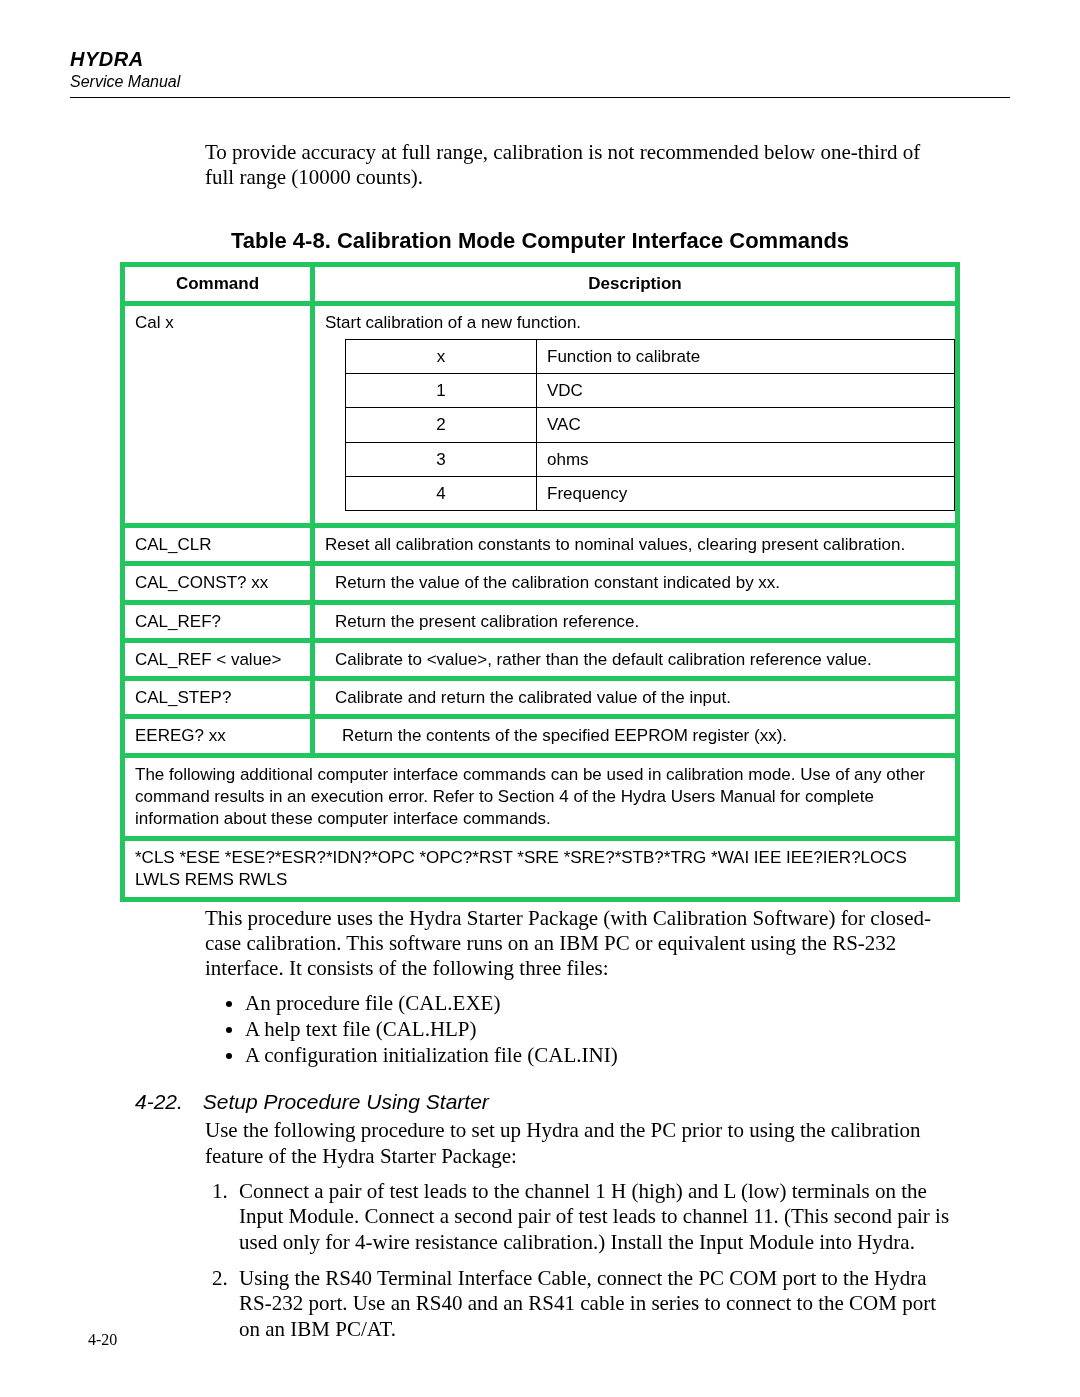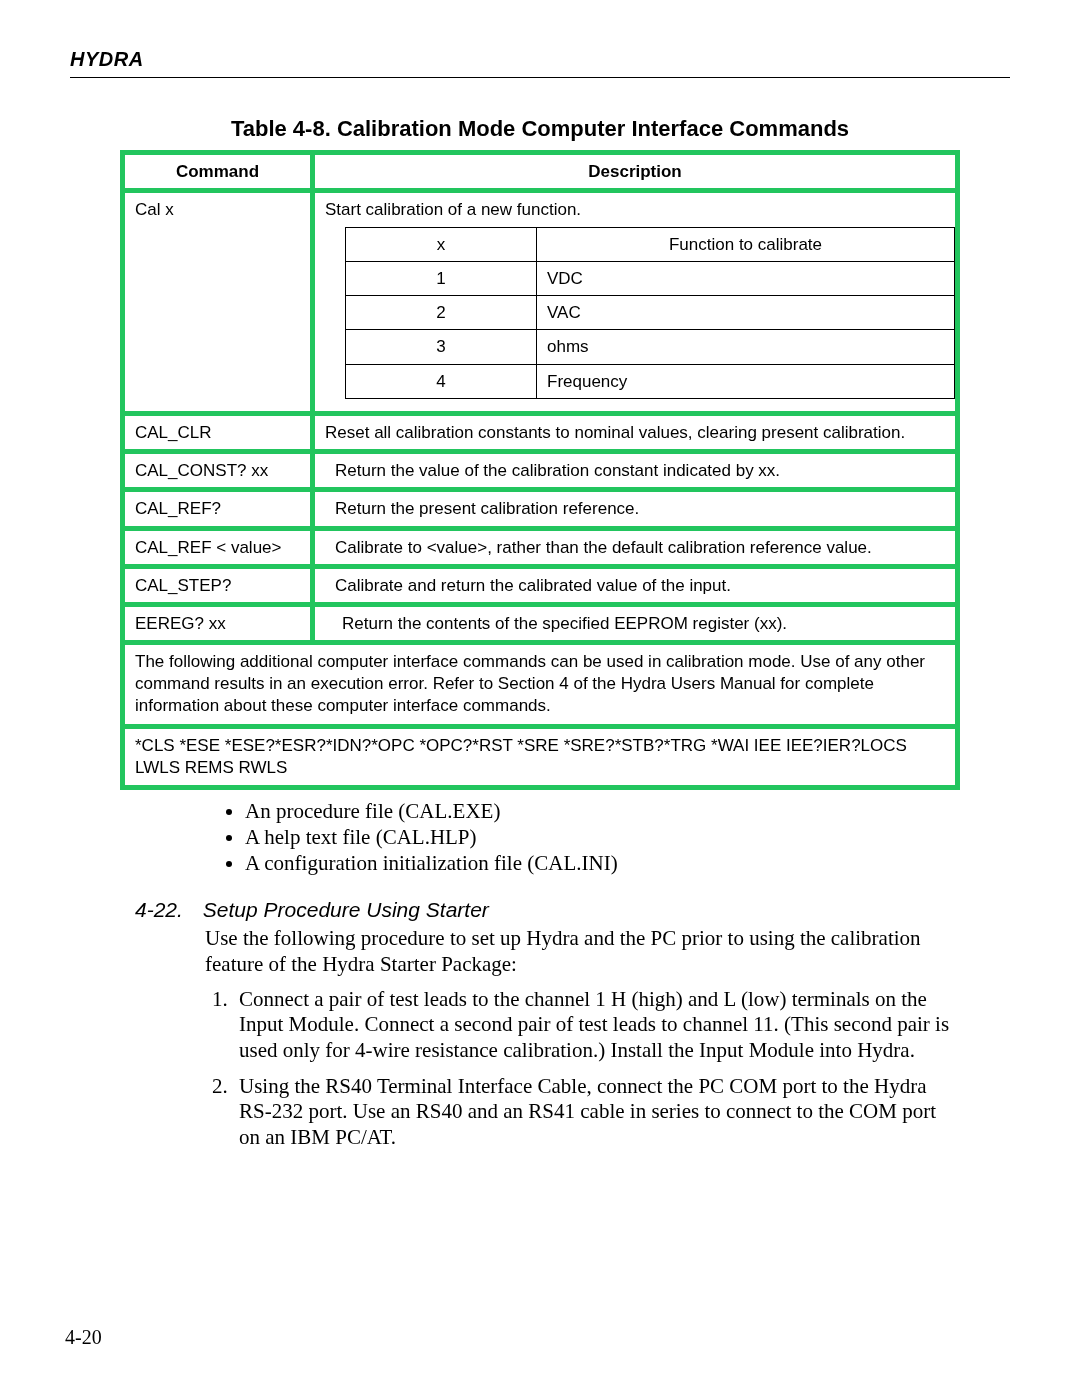--- a/index.html
+++ b/index.html
@@ -134,36 +134,38 @@
   ul.files li { margin: 0; }
   ol.steps {
     margin: 10px 58px 0 135px;
     padding: 0 0 0 28px;
     font-size: 21px;
     line-height: 1.22;
   }
   ol.steps li { margin-bottom: 10px; padding-left: 6px; }
   .page-num {
     position: absolute;
-    left: 65px;
+    left: 88px;
     bottom: 48px;
-    font-size: 20px;
+    font-size: 16px;
     font-family: "Times New Roman", Times, serif;
   }
 </style>
 </head>
 <body>
 
 <div class="page">
 
   <div class="header-block">
     <div class="header-title">HYDRA</div>
+    <div class="header-sub">Service Manual</div>
     <hr class="header-rule">
   </div>
 
+  <p class="intro">To provide accuracy at full range, calibration is not recommended below one-third of full range (10000 counts).</p>
 
   <div class="table-caption">Table 4-8. Calibration Mode Computer Interface Commands</div>
 
   <div class="table-wrap">
     <table class="cmd">
       <tbody>
           <tr>
         <th class="col-cmd">Command</th>
         <th>Description</th>
       </tr>
@@ -173,21 +175,21 @@
         <td style="border-bottom:none; padding-bottom:0; ">
           <span>Start calibration of a new function.</span>
         </td>
       </tr>
       <tr>
         <td class="inner-indent" style="border-top:none;">
           <table class="inner">
             <tbody>
                   <tr>
               <th class="inner-x">x</th>
-              <th style="text-align:center;">Function to calibrate</th>
+              <th style="text-align:left;">Function to calibrate</th>
             </tr>
             <tr>
               <td class="inner-x">1</td>
               <td>VDC</td>
             </tr>
             <tr>
               <td class="inner-x">2</td>
               <td>VAC</td>
             </tr>
             <tr>
@@ -235,20 +237,21 @@
       </tr>
       <tr>
         <td colspan="2">
           <span class="note-text">*CLS *ESE *ESE?*ESR?*IDN?*OPC *OPC?*RST *SRE *SRE?*STB?*TRG *WAI IEE IEE?IER?LOCS LWLS REMS RWLS</span>
         </td>
       </tr>
     </tbody>
       </table>
   </div>
 
+  <p class="body-text">This procedure uses the Hydra Starter Package (with Calibration Software) for closed-case calibration. This software runs on an IBM PC or equivalent using the RS-232 interface. It consists of the following three files:</p>
   <ul class="files">
     <li>An procedure file (CAL.EXE)</li>
     <li>A help text file (CAL.HLP)</li>
     <li>A configuration initialization file (CAL.INI)</li>
   </ul>
 
   <div class="sub-heading">
     <span class="num">4-22.</span>
     <span>Setup Procedure Using Starter</span>
   </div>

